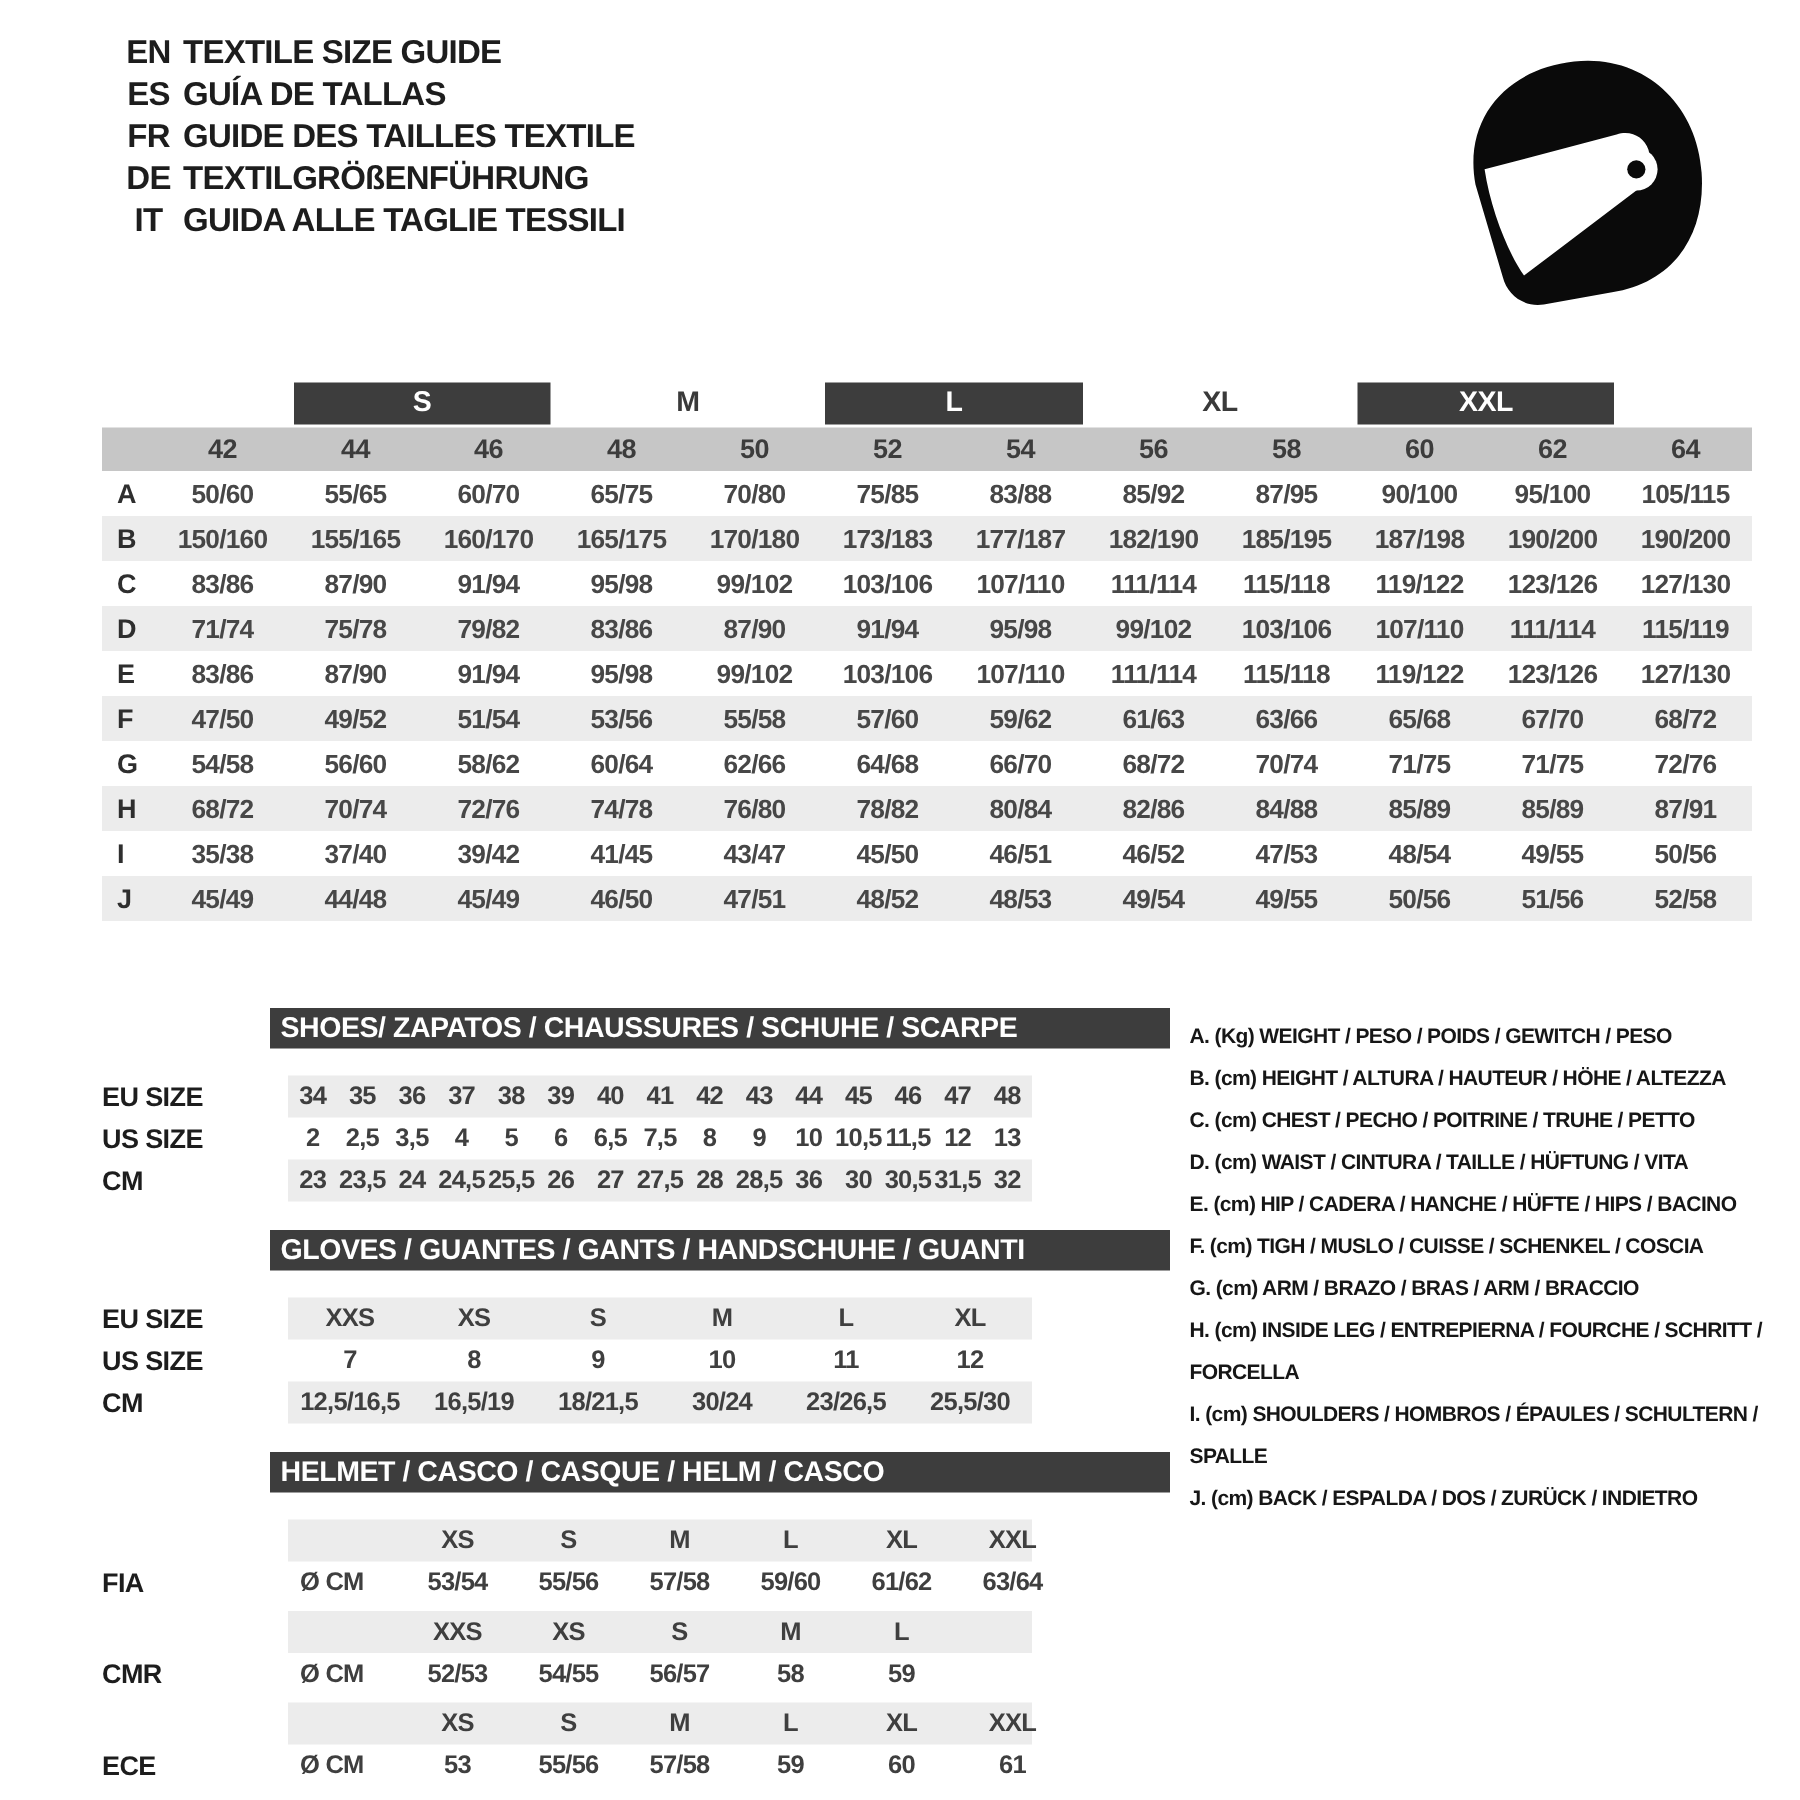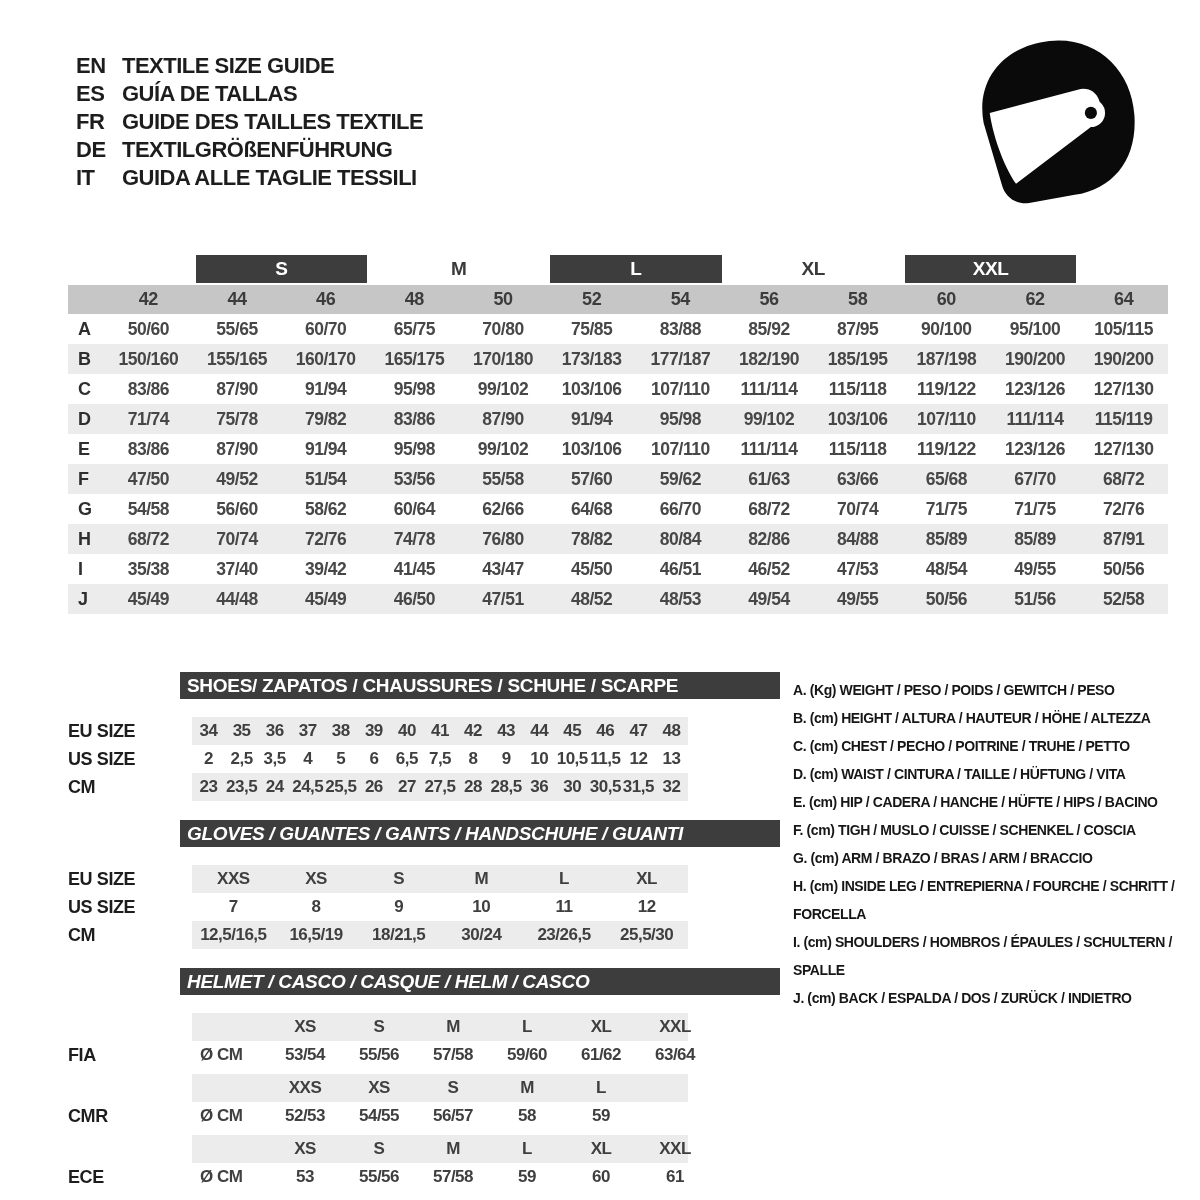--- a/index.html
+++ b/index.html
@@ -7,21 +7,21 @@
     --gray:#c6c6c6;
     --stripe:#ececec;
     --ink:#1d1d1d;
     --val:#474747;
   }
   html,body{margin:0;padding:0;background:#fff;}
   .page{position:relative;width:1200px;height:1200px;background:#fff;overflow:hidden;
         font-family:"Liberation Sans","DejaVu Sans",sans-serif;color:var(--ink);}
 
   
-  .lang-block{position:absolute;left:76px;top:52px;}
+  .lang-block{position:absolute;left:76px;top:21px;text-align:center;}
   .lang-row{display:flex;height:28px;align-items:center;}
   .lang-code{width:46px;font-weight:bold;font-size:22px;letter-spacing:-0.5px;color:var(--ink);}
   .lang-title{font-weight:bold;font-size:22px;letter-spacing:-0.5px;color:var(--ink);white-space:nowrap;}
 
   
   .helmet-icon{position:absolute;left:975px;top:35px;width:165px;height:172px;}
 
   
   .main-table{position:absolute;left:68px;top:255px;width:1100px;}
   .grid13{display:grid;grid-template-columns:36px repeat(12,1fr);}
@@ -35,21 +35,21 @@
   .data-row{height:30px;}
   .data-row.stripe{background:var(--stripe);}
   .row-letter{line-height:30px;font-weight:bold;font-size:18px;color:#2e2e2e;padding-left:10px;}
   .val-cell{text-align:center;line-height:30px;font-weight:bold;font-size:17.5px;color:var(--val);letter-spacing:-0.5px;white-space:nowrap;}
 
   
   .sections{position:absolute;left:68px;top:672px;width:712px;}
   .bar{margin-left:112px;width:600px;box-sizing:border-box;height:27px;background:var(--dark);
        color:#fff;font-weight:bold;font-size:19px;line-height:27px;padding-left:7px;
        letter-spacing:-0.3px;white-space:nowrap;margin-bottom:18px;}
-  .bar.spaced{margin-top:19px;font-style:italic;}
+  .bar.spaced{margin-top:19px;}
   .sec-row{display:flex;height:28px;}
   .sec-label{width:112px;font-weight:bold;font-size:18px;line-height:28px;color:var(--ink);letter-spacing:-0.4px;}
   .sec-vals{width:496px;display:grid;margin-left:12px;}
   .sec-vals.gray{background:var(--stripe);}
   .shoes-grid{grid-template-columns:repeat(15,1fr);}
   .gloves-grid{grid-template-columns:repeat(6,1fr);}
   .helm-grid{grid-template-columns:76px repeat(6,74px) 1fr;}
   .sec-cell{text-align:center;line-height:28px;font-weight:bold;font-size:17px;color:#3f3f3f;letter-spacing:-0.5px;white-space:nowrap;}
   .sec-cell.unit{text-align:left;padding-left:8px;}
   .h-group{margin-top:0;}

